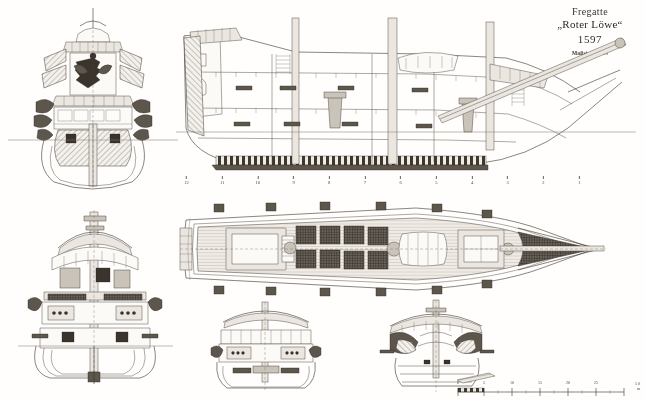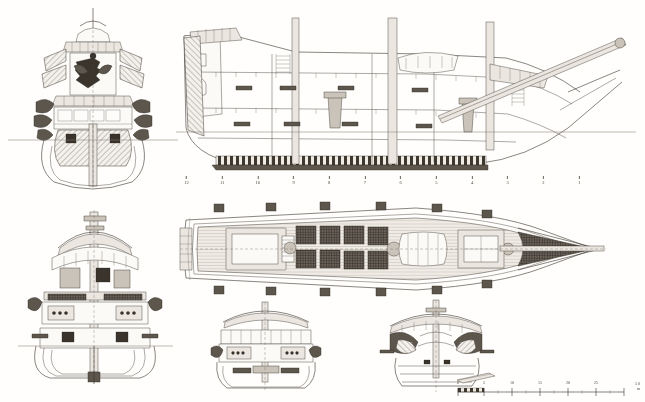--- a/index.html
+++ b/index.html
@@ -66,20 +66,29 @@
         <line x1="0" y1="0" x2="2.6" y2="0" stroke="#221e19" stroke-width=".7"></line>
         <line x1="0" y1="0" x2="0" y2="2.6" stroke="#221e19" stroke-width=".7"></line>
       </pattern>
       <pattern id="rib" width="6" height="4" patternUnits="userSpaceOnUse">
         <rect width="6" height="4" fill="#efece6"></rect>
         <rect width="3" height="4" fill="#3e382f"></rect>
       </pattern>
     </defs>
   </svg>
 
+  <div class="title-block">
+    <div class="t-line1">Fregatte</div>
+    <div class="t-line2">„Roter Löwe“</div>
+    <div class="t-line3">1597</div>
+    <div class="t-scale">
+      <span>Maßstab</span>
+      <span class="num">1:100</span>
+    </div>
+  </div>
 
   <div class="ink" style="left:8px;top:6px;">
     <svg width="170" height="185" viewBox="0 0 170 185">
 
       <line class="ln" x1="85" y1="2" x2="85" y2="22"></line>
 
       <path class="fillW" d="M70 28 q15 -12 30 0 l2 8 h-34 z"></path>
       <path class="ln" d="M72 20 q13 -10 26 0"></path>
 
       <path class="fillL" d="M58 36 h54 l3 10 h-60 z"></path>

